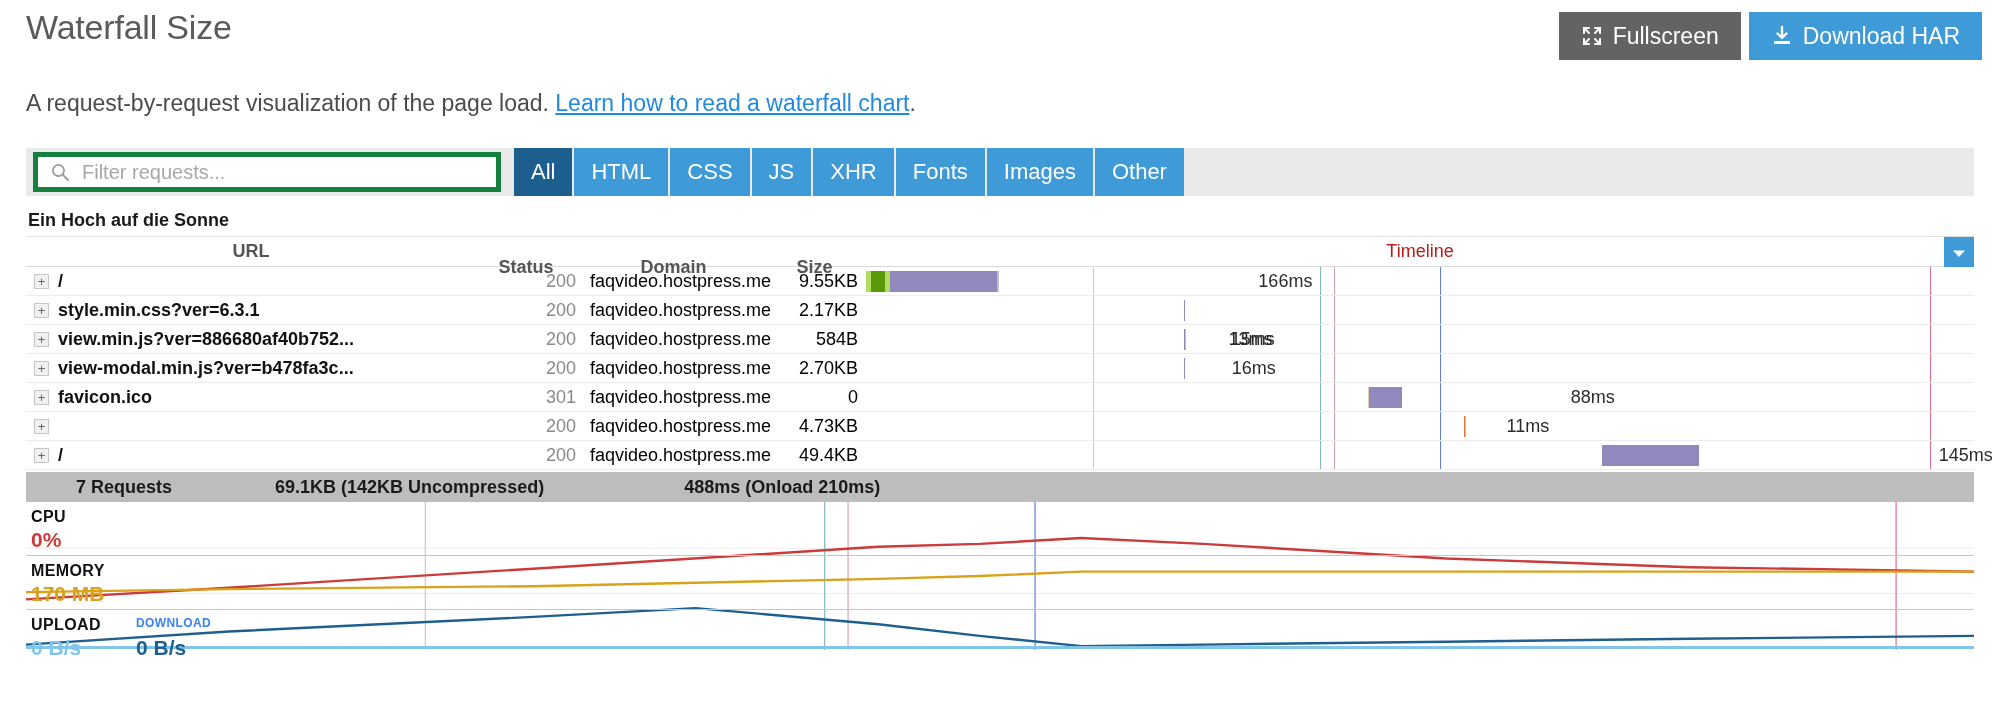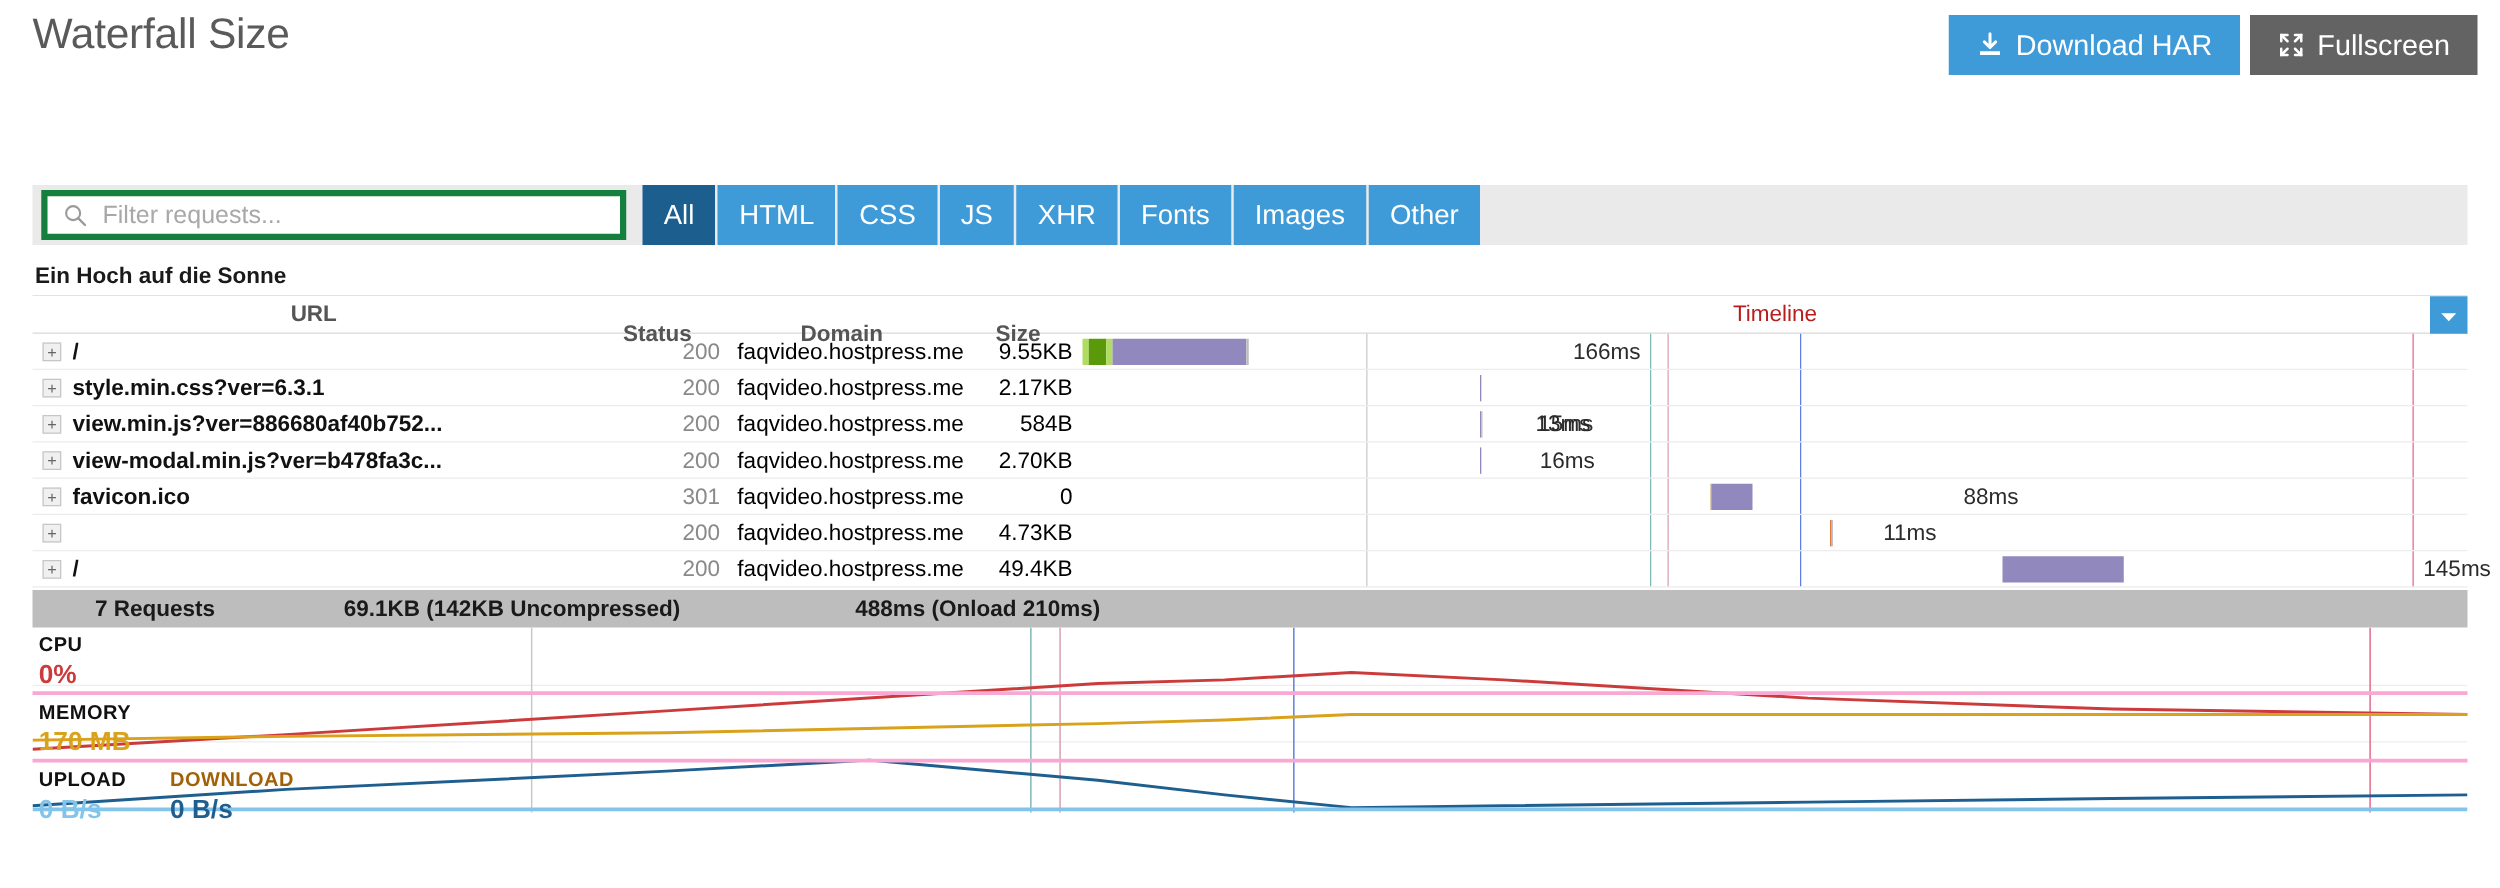--- a/index.html
+++ b/index.html
@@ -148,66 +148,67 @@
     background: #bdbdbd;
     display: flex; align-items: center;
     font-size: 18px; font-weight: bold; color: #1a1a1a;
   }
   .summary .s1 { margin-left: 50px; }
   .summary .s2 { margin-left: 103px; }
   .summary .s3 { margin-left: 140px; }
 
   
   .metrics { position: absolute; left: 26px; top: 502px; width: 1948px; height: 208px; }
-  .metric-row { position: relative; border-bottom: 3px solid #f9a8d4; }
+  .metric-row { position: relative; border-bottom: 1px solid #f9a8d4; }
   .m-cpu { height: 54px; }
   .m-mem { height: 54px; }
   .m-net { height: 100px; border-bottom: none; }
   .m-title { position: absolute; left: 5px; top: 6px; font-size: 16px; font-weight: bold; color: #111; letter-spacing: .4px; }
   .m-value { position: absolute; left: 5px; top: 26px; font-size: 21px; font-weight: bold; }
-  .m-title2 { position: absolute; left: 110px; top: 6px; font-size: 16px; font-weight: bold; color: #a16207; letter-spacing: .4px; }
+  .m-title2 { position: absolute; left: 110px; top: 6px; font-size: 12px; font-weight: bold; color: #3b82f6; letter-spacing: .4px; }
   .m-value2 { position: absolute; left: 110px; top: 26px; font-size: 21px; font-weight: bold; }
   .graph-svg { position: absolute; left: 0; top: 0; width: 1948px; height: 208px; pointer-events: none; }
 </style>
 </head>
 <body>
 
 <div id="page">
 
   <div class="page-title">Waterfall Size</div>
 
   <div class="btn-group">
-    <button class="btn btn-download">
-      <span>
-        <svg width="22" height="22" viewBox="0 0 22 22">
-          <path d="M11 2v9M6.5 8.5L11 13l4.5-4.5" stroke="#fff" stroke-width="2.4" fill="none" stroke-linecap="round" stroke-linejoin="round"></path>
-          <rect x="3" y="16" width="16" height="3" fill="#fff"></rect>
-        </svg>
-      </span>
-      <span>Download HAR</span>
-    </button>
     <button class="btn btn-fullscreen">
       <span>
         <svg width="22" height="22" viewBox="0 0 22 22">
           <g stroke="#fff" stroke-width="2" fill="none" stroke-linecap="round">
             <path d="M3 8V3h5"></path>
               <path d="M19 8V3h-5"></path>
             <path d="M3 14v5h5"></path>
               <path d="M19 14v5h-5"></path>
             <path d="M3 3l5 5"></path>
               <path d="M19 3l-5 5"></path>
             <path d="M3 19l5-5"></path>
               <path d="M19 19l-5-5"></path>
           </g>
         </svg>
       </span>
       <span>Fullscreen</span>
     </button>
+    <button class="btn btn-download">
+      <span>
+        <svg width="22" height="22" viewBox="0 0 22 22">
+          <path d="M11 2v9M6.5 8.5L11 13l4.5-4.5" stroke="#fff" stroke-width="2.4" fill="none" stroke-linecap="round" stroke-linejoin="round"></path>
+          <rect x="3" y="16" width="16" height="3" fill="#fff"></rect>
+        </svg>
+      </span>
+      <span>Download HAR</span>
+    </button>
   </div>
 
+  <div class="subtitle"><span>A request-by-request visualization of the page load. </span><a href="#">Learn how to read a waterfall chart</a><span>.</span></div>
 
   <div class="filterbar">
     <div class="search-wrap">
       <span class="search-icon">
         <svg width="20" height="20" viewBox="0 0 20 20">
           <circle cx="8.5" cy="8.5" r="5.6" stroke="#9a9a9a" stroke-width="1.7" fill="none"></circle>
           <path d="M12.7 12.7L18 18" stroke="#9a9a9a" stroke-width="1.9" stroke-linecap="round"></path>
         </svg>
       </span>
       <input class="search-input" type="text" placeholder="Filter requests..." style="">

